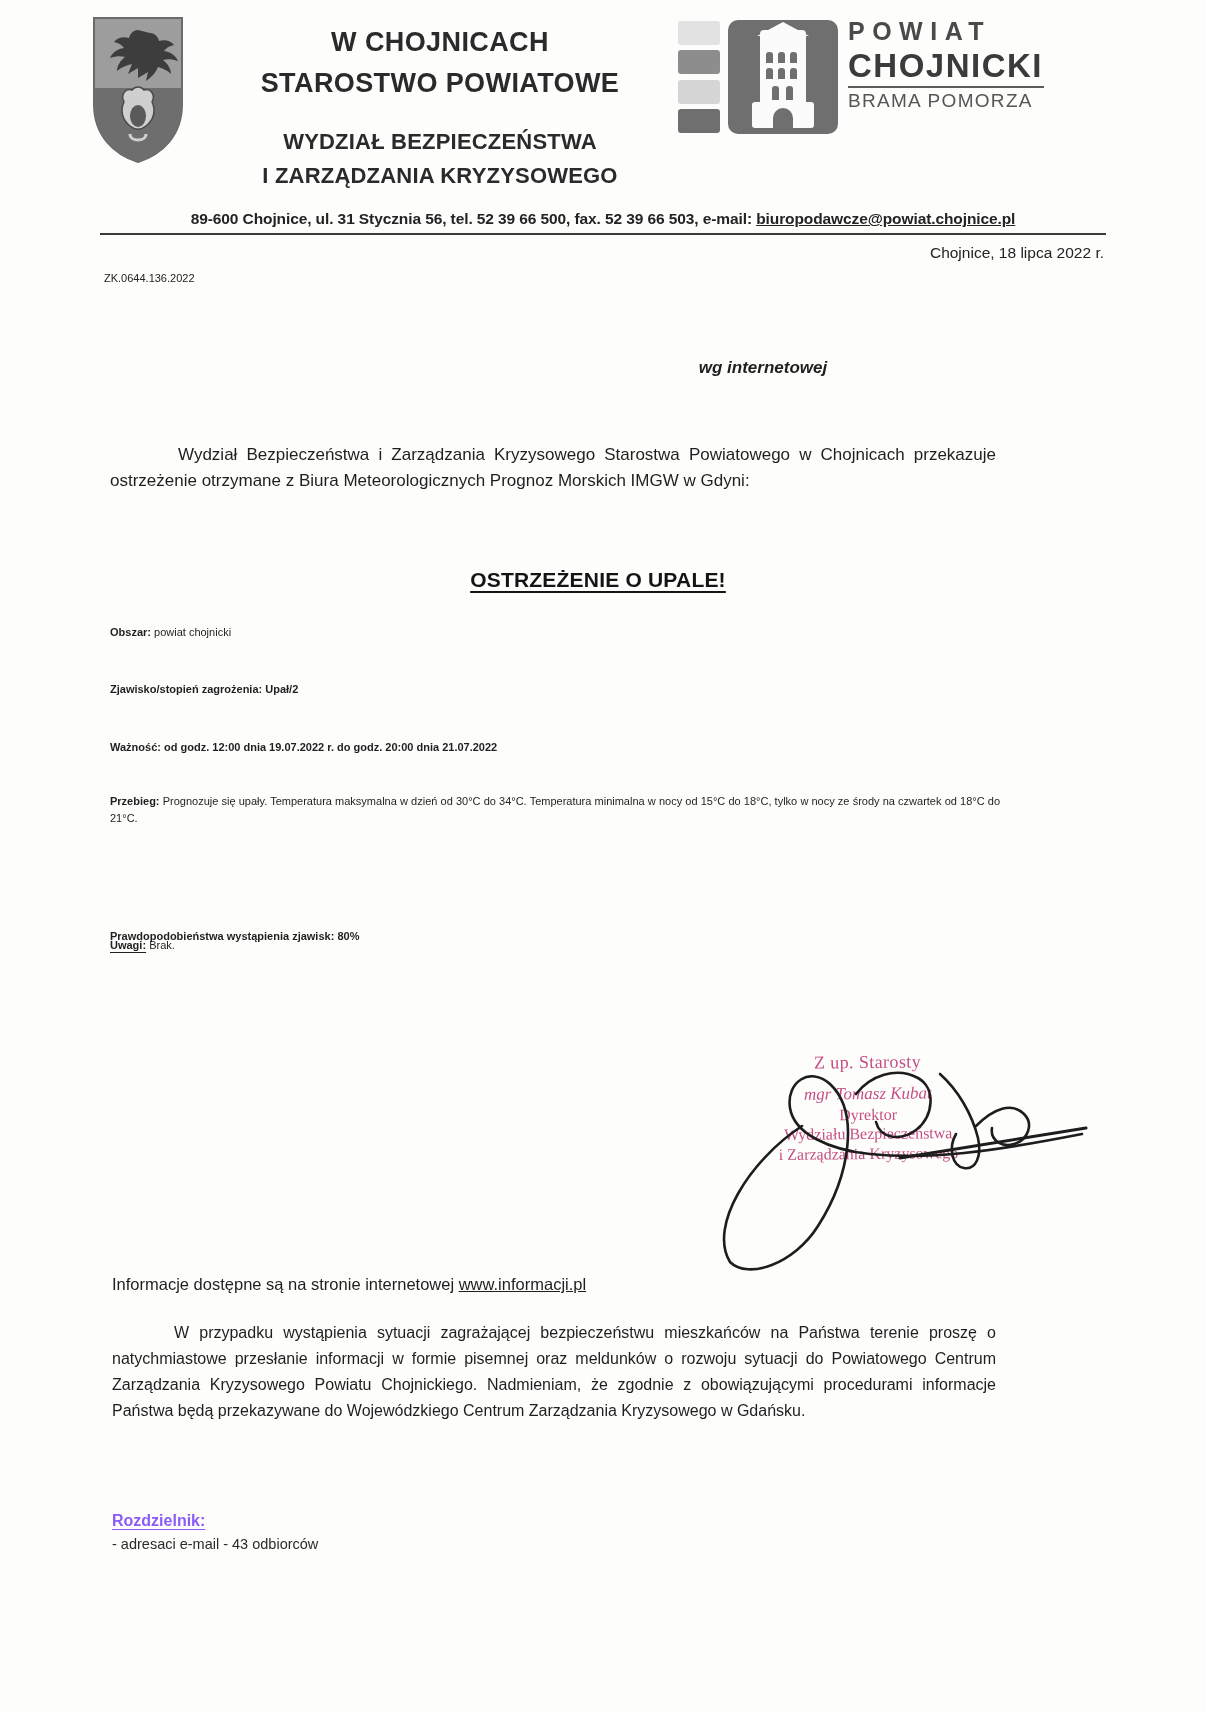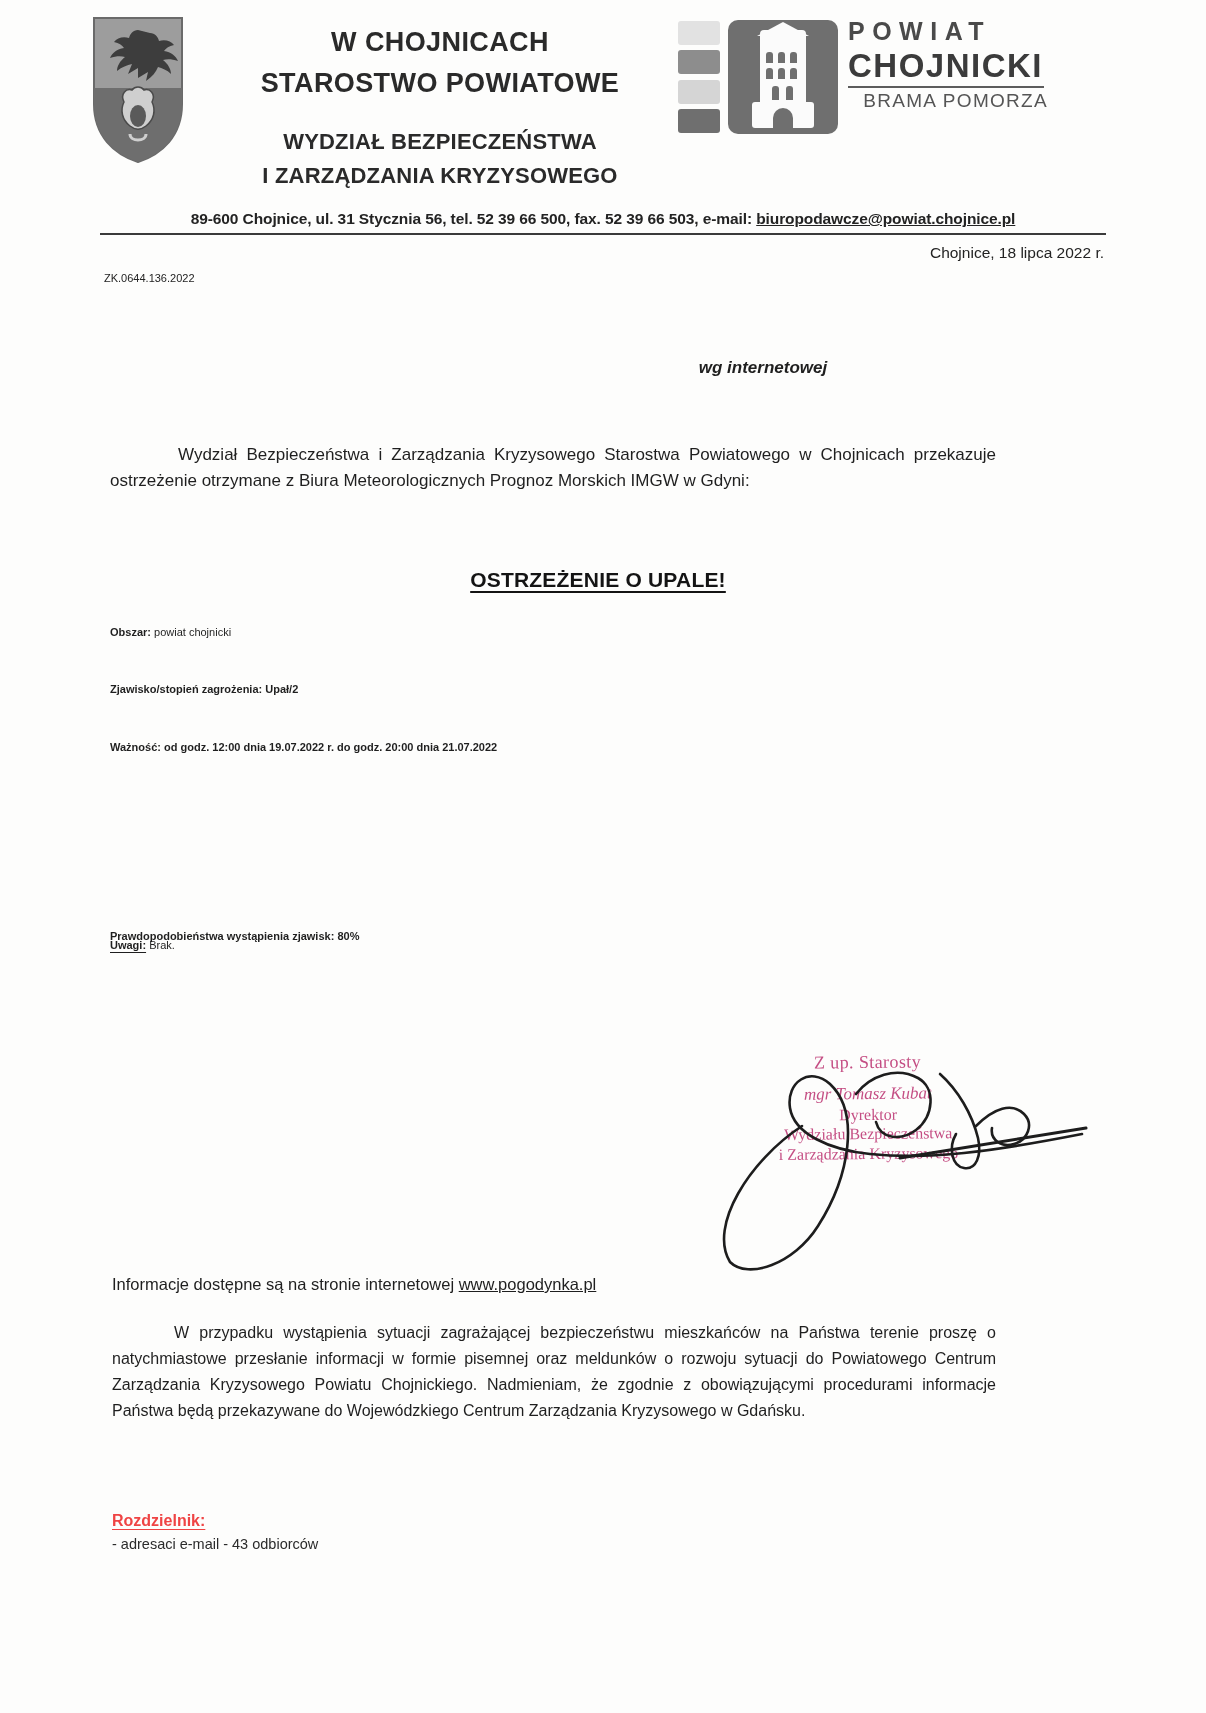--- a/index.html
+++ b/index.html
@@ -151,21 +151,20 @@
     width: 196px;
     height: 2px;
     background: #5c5c5c;
     margin: 3px 0 3px 0;
   }
   .logo-brama {
     font-size: 19px;
     letter-spacing: 1.3px;
     color: #555;
     line-height: 1.1;
-    text-align: right;
   }
 
   
   .address-wrap {
     position: absolute;
     left: 100px; top: 210px;
     width: 1006px;
     text-align: center;
   }
   .address-line {
@@ -300,21 +299,21 @@
     color: #1f1f1f;
   }
 
   .dist-title {
     position: absolute;
     left: 112px; top: 1512px;
     font-size: 16px;
     font-weight: bold;
     text-decoration: underline;
     text-underline-offset: 3px;
-    color: #ef4444;
+    color: #8b5cf6;
   }
   .dist-line {
     position: absolute;
     left: 112px; top: 1536px;
     font-size: 14.5px;
     color: #2b2b2b;
   }
 </style>
 </head>
 <body>
@@ -411,20 +410,24 @@
   <div class="field f-zjawisko">
     <b>Zjawisko/stopień zagrożenia:</b>
     <b>Upał/2</b>
   </div>
 
   <div class="field f-waznosc">
     <b>Ważność:</b>
     <b>od godz. 12:00 dnia 19.07.2022 r. do godz. 20:00 dnia 21.07.2022</b>
   </div>
 
+  <div class="field f-przebieg">
+    <b>Przebieg:</b>
+    <span>Prognozuje się upały. Temperatura maksymalna w dzień od 30°C do 34°C. Temperatura minimalna w nocy od 15°C do 18°C, tylko w nocy ze środy na czwartek od 18°C do 21°C.</span>
+  </div>
 
   <div class="field f-prawd">
     <b>Prawdopodobieństwa wystąpienia zjawisk:</b>
     <b>80%</b>
   </div>
 
   <div class="field f-uwagi">
     <b class="u">Uwagi:</b>
     <span>Brak.</span>
   </div>
@@ -448,21 +451,21 @@
         <path d="M250 44 C268 60 282 84 288 108 C292 126 286 140 274 138
                  C262 136 258 118 266 104"></path>
         <path d="M286 96 C304 78 322 72 334 84 C344 94 338 110 324 114
                  C312 118 300 110 302 98"></path>
         <path d="M210 128 L396 98" stroke-width="3"></path>
       </g>
     </svg>
   </div>
 
   <div class="info-line">
-    <span>Informacje dostępne są na stronie internetowej </span><span class="link">www.pogodynka.pl</span>
+    <span>Informacje dostępne są na stronie internetowej </span><span class="link">www.informacji.pl</span>
   </div>
 
   <div class="closing">W przypadku wystąpienia sytuacji zagrażającej bezpieczeństwu mieszkańców na Państwa terenie proszę o natychmiastowe przesłanie informacji w formie pisemnej oraz meldunków o rozwoju sytuacji do Powiatowego Centrum Zarządzania Kryzysowego Powiatu Chojnickiego. Nadmieniam, że zgodnie z obowiązującymi procedurami informacje Państwa będą przekazywane do Wojewódzkiego Centrum Zarządzania Kryzysowego w Gdańsku.</div>
 
   <div class="dist-title">Rozdzielnik:</div>
   <div class="dist-line">- adresaci e-mail -  43 odbiorców</div>
 
 </div>
 
 </body></html>

